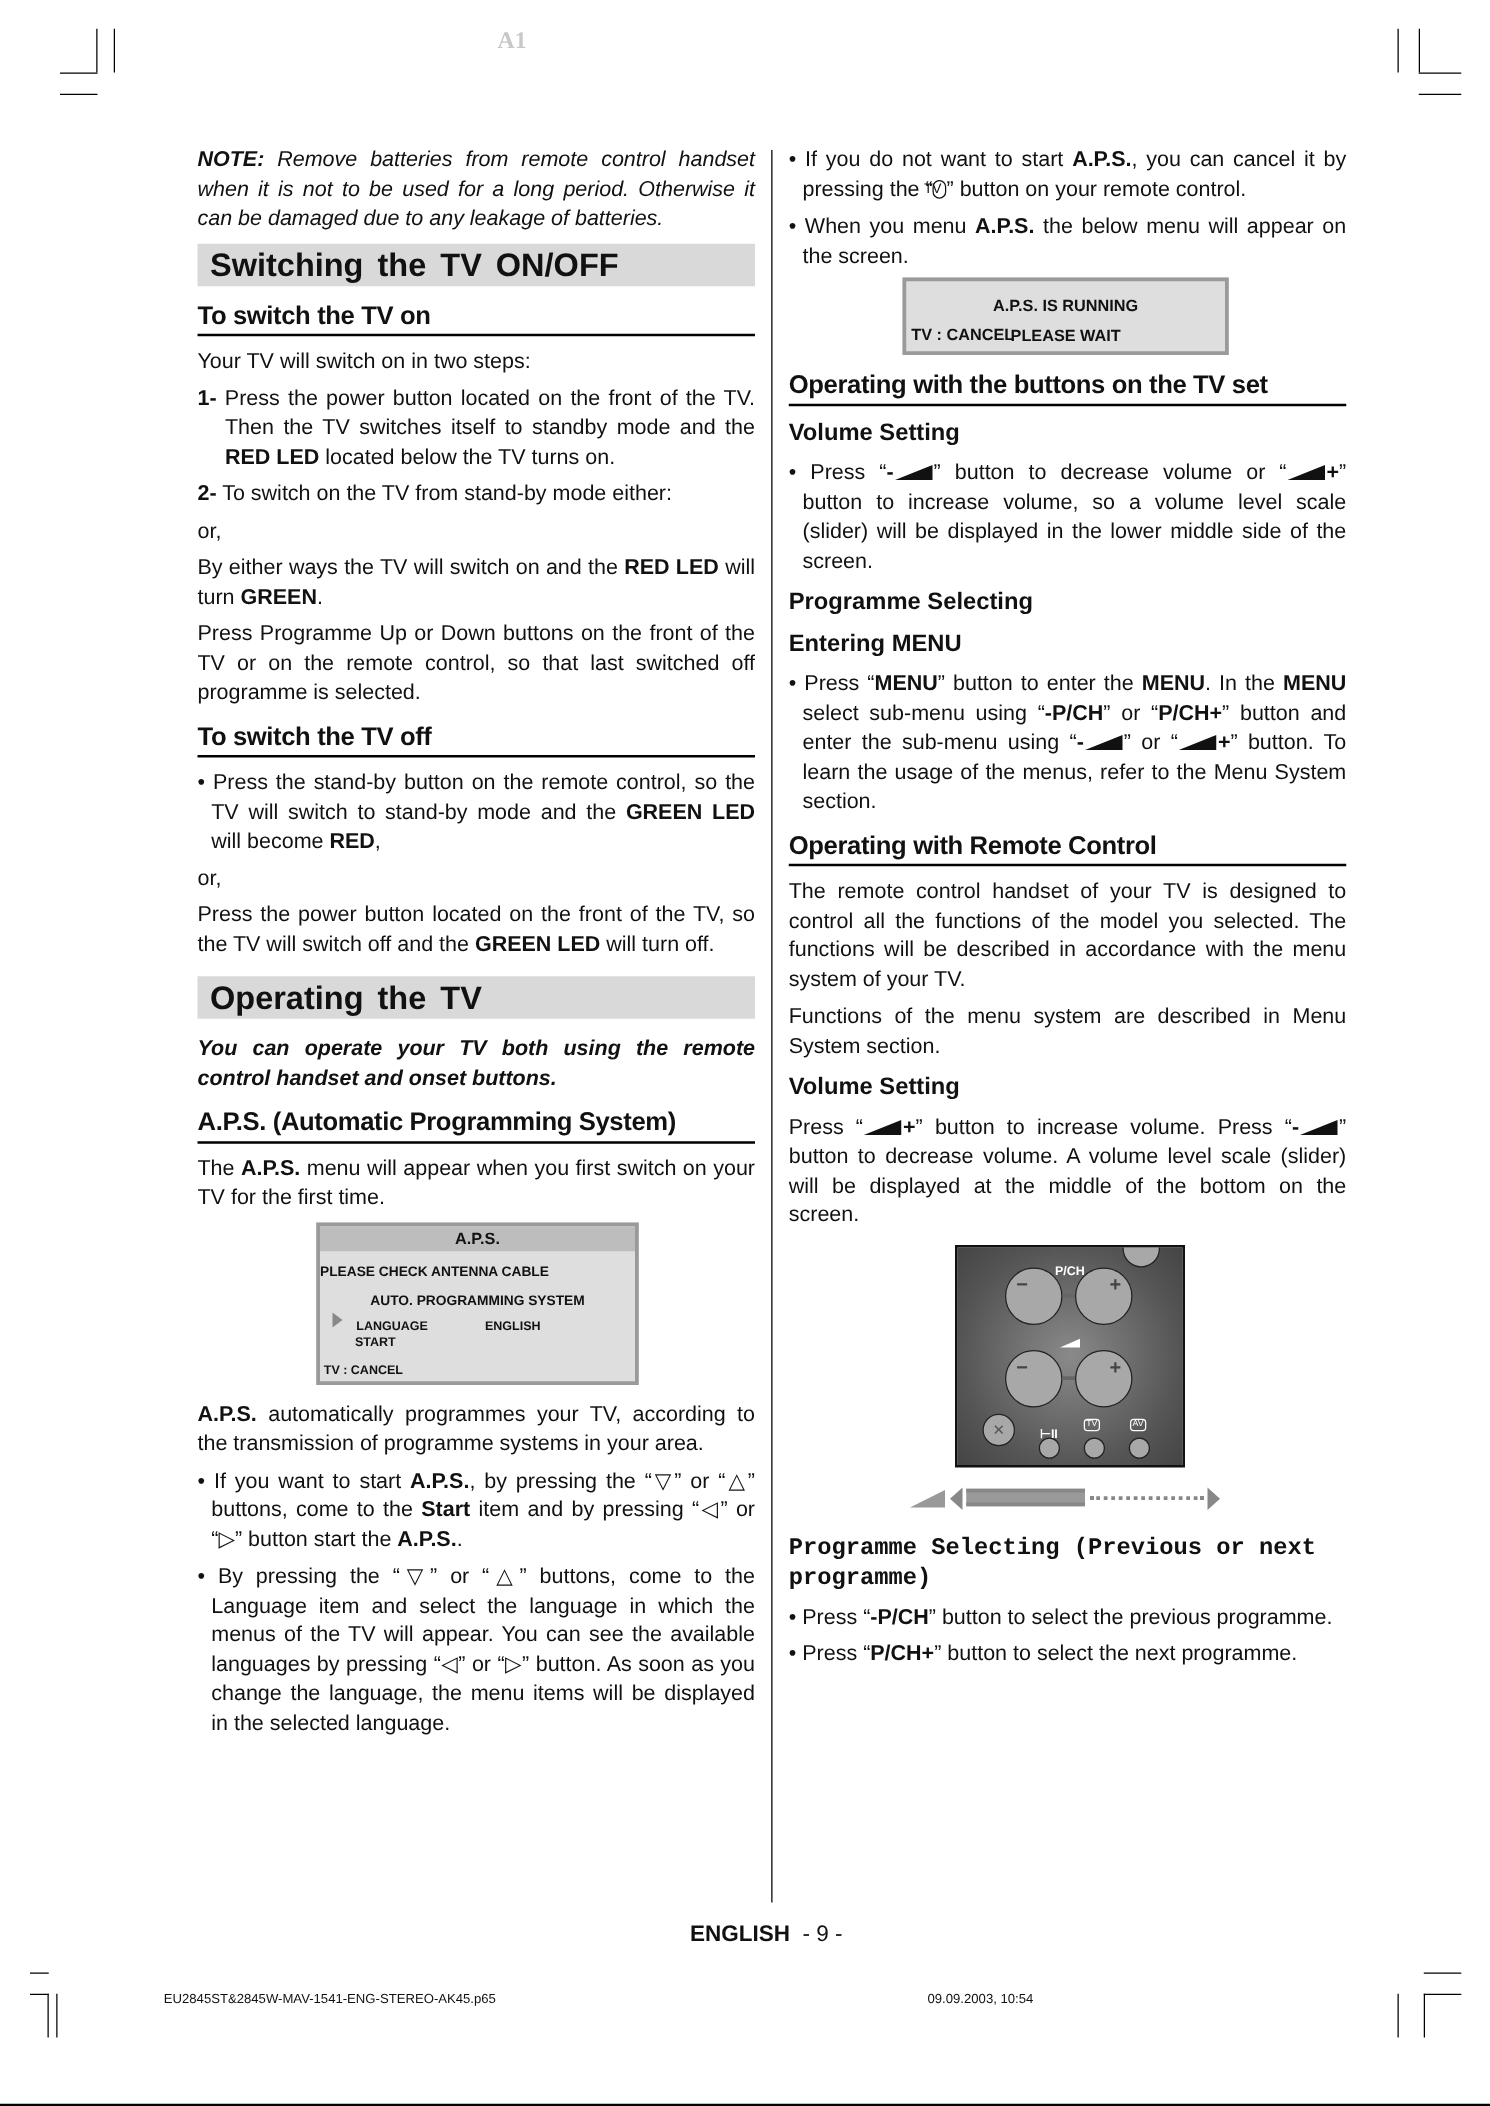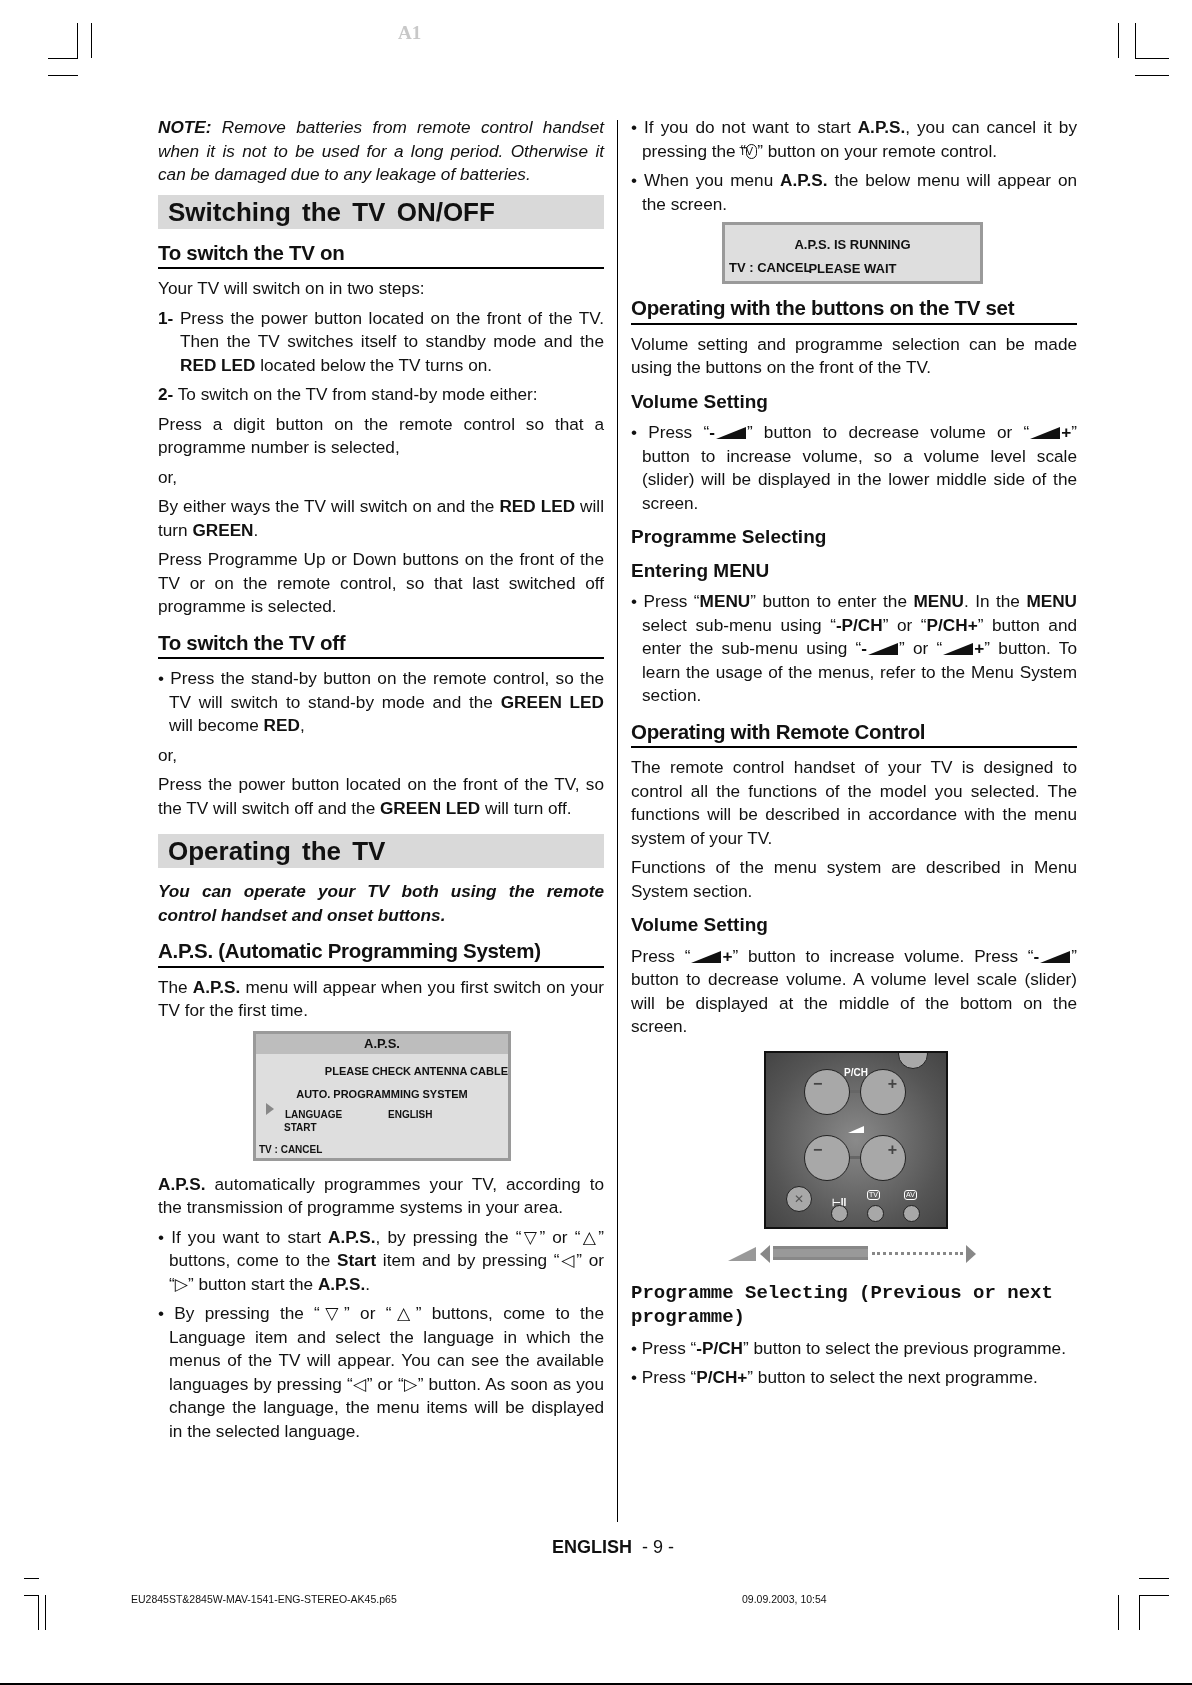--- a/index.html
+++ b/index.html
@@ -58,39 +58,38 @@
 
 <div class="col col-left">
   <p class="note"><b>NOTE:</b><span> Remove batteries from remote control handset when it is not to be used for a long period. Otherwise it can be damaged due to any leakage of batteries.</span></p>
 
   <div class="band">Switching the TV ON/OFF</div>
 
   <h3>To switch the TV on</h3>
   <p>Your TV will switch on in two steps:</p>
   <p class="step"><b>1-</b><span> Press the power button located on the front of the TV. Then the TV switches itself to standby mode and the </span><b>RED LED</b><span> located below the TV turns on.</span></p>
   <p><b>2-</b><span> To switch on the TV from stand-by mode either:</span></p>
-  <p>Press a digit button on the remote control so that a programme number is selected,</p>
   <p>or,</p>
   <p><span>By either ways the TV will switch on and the </span><b>RED LED</b><span> will turn </span><b>GREEN</b><span>.</span></p>
   <p>Press Programme Up or Down buttons on the front of the TV or on the remote control, so that last switched off programme is selected.</p>
 
   <h3>To switch the TV off</h3>
   <p class="bullet"><span>• Press the stand-by button on the remote control, so the TV will switch to stand-by mode and the </span><b>GREEN LED</b><span> will become </span><b>RED</b><span>,</span></p>
   <p>or,</p>
   <p><span>Press the power button located on the front of the TV, so the TV will switch off and the </span><b>GREEN LED</b><span> will turn off.</span></p>
 
   <div class="band" style="margin-top:14px;">Operating the TV</div>
   <p class="bold-italic">You can operate your TV both using the remote control handset and  onset buttons.</p>
 
   <h3>A.P.S. (Automatic Programming System)</h3>
   <p><span>The </span><b>A.P.S.</b><span> menu will appear when you first switch on your TV for the first time.</span></p>
 
   <div class="osd osd-aps">
     <div style="background:#bdbdbd;text-align:center;font-size:13px;line-height:20px;">A.P.S.</div>
-    <div style="text-align:right;margin-top:6px;">PLEASE  CHECK  ANTENNA  CABLE</div>
+    <div style="text-align:left;margin-top:6px;">PLEASE  CHECK  ANTENNA  CABLE</div>
     <div style="text-align:center;">AUTO.  PROGRAMMING  SYSTEM</div>
     <span style="position:absolute;left:10px;top:69px;width:0;height:0;border-top:6px solid transparent;border-bottom:6px solid transparent;border-left:8px solid #888;"></span>
     <div style="position:absolute;left:29px;top:69px;font-size:10px;">LANGUAGE</div>
     <div style="position:absolute;left:132px;top:69px;font-size:10px;">ENGLISH</div>
     <div style="position:absolute;left:28px;top:82px;font-size:10px;">START</div>
     <div style="position:absolute;left:3px;top:104px;font-size:10px;">TV  :  CANCEL</div>
   </div>
 
   <p><b>A.P.S.</b><span> automatically  programmes your TV, according to the transmission of programme systems in your area.</span></p>
   <p class="bullet"><span>• If you want to start </span><b>A.P.S.</b><span>, by pressing the “▽” or “△” buttons, come to the </span><b>Start</b><span> item and by pressing “◁” or “▷” button start the </span><b>A.P.S.</b><span>.</span></p>
@@ -101,21 +100,20 @@
   <p class="bullet"><span>• If you do not want to start </span><b>A.P.S.</b><span>, you can cancel it by pressing the “</span><span class="tv-glyph">TV</span><span>” button on your remote control.</span></p>
   <p class="bullet"><span>• When you menu </span><b>A.P.S.</b><span> the below menu will appear on the screen.</span></p>
 
   <div class="osd osd-run">
     <div style="text-align:center;margin-top:8px;">A.P.S.  IS  RUNNING</div>
     <div style="text-align:center;">PLEASE  WAIT</div>
     <div style="position:absolute;left:4px;bottom:2px;">TV   : CANCEL</div>
   </div>
 
   <h3>Operating with the buttons on the TV set</h3>
-  <p>Volume setting and programme selection can be made using the buttons on the front of the TV.</p>
 
   <h4>Volume Setting</h4>
   <p class="bullet"><span>• Press “</span><b>-</b><span class="vol-icon"></span><span>” button to decrease volume or “</span><span class="vol-icon"></span><b>+</b><span>” button to increase volume, so a volume level scale (slider) will be displayed in the lower middle side of the screen.</span></p>
 
   <h4>Programme Selecting</h4>
 
   <h4>Entering MENU</h4>
   <p class="bullet"><span>• Press “</span><b>MENU</b><span>” button to enter the </span><b>MENU</b><span>. In the </span><b>MENU</b><span> select sub-menu using “</span><b>-P/CH</b><span>” or “</span><b>P/CH+</b><span>” button and enter the sub-menu using “</span><b>-</b><span class="vol-icon"></span><span>” or “</span><span class="vol-icon"></span><b>+</b><span>” button. To learn the usage of the menus, refer to the Menu System section.</span></p>
 
   <h3>Operating with Remote Control</h3>

